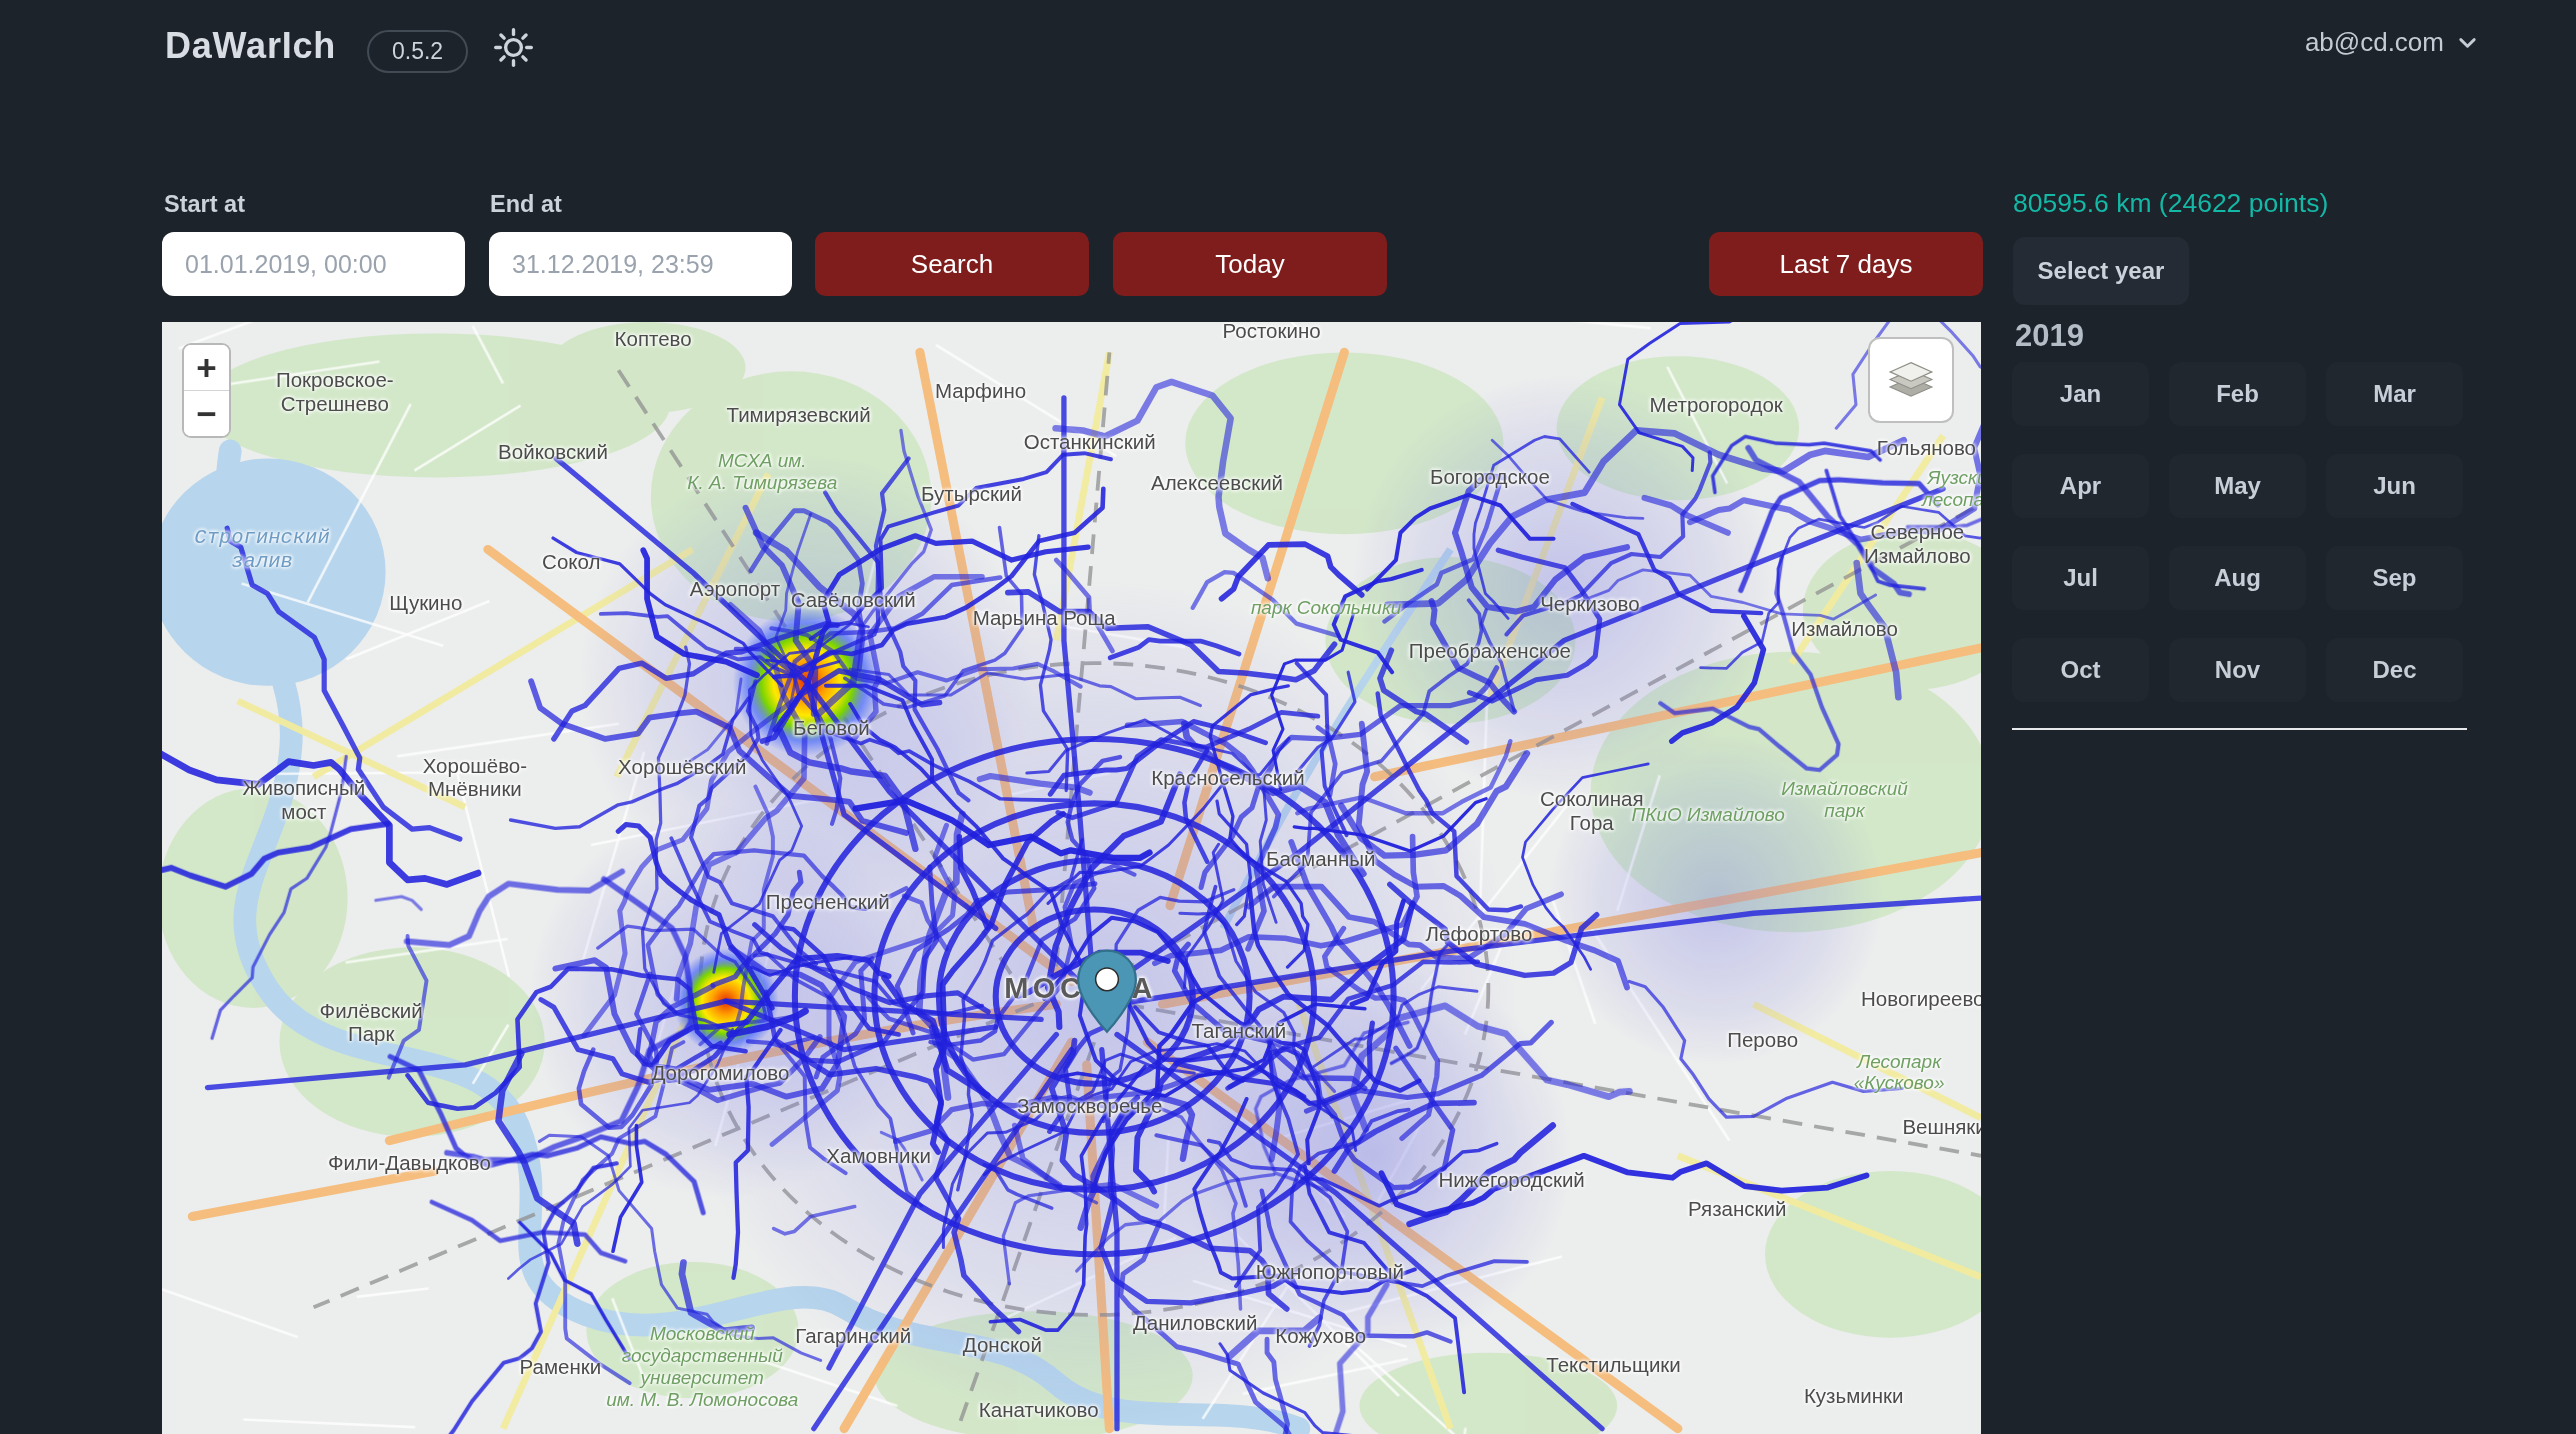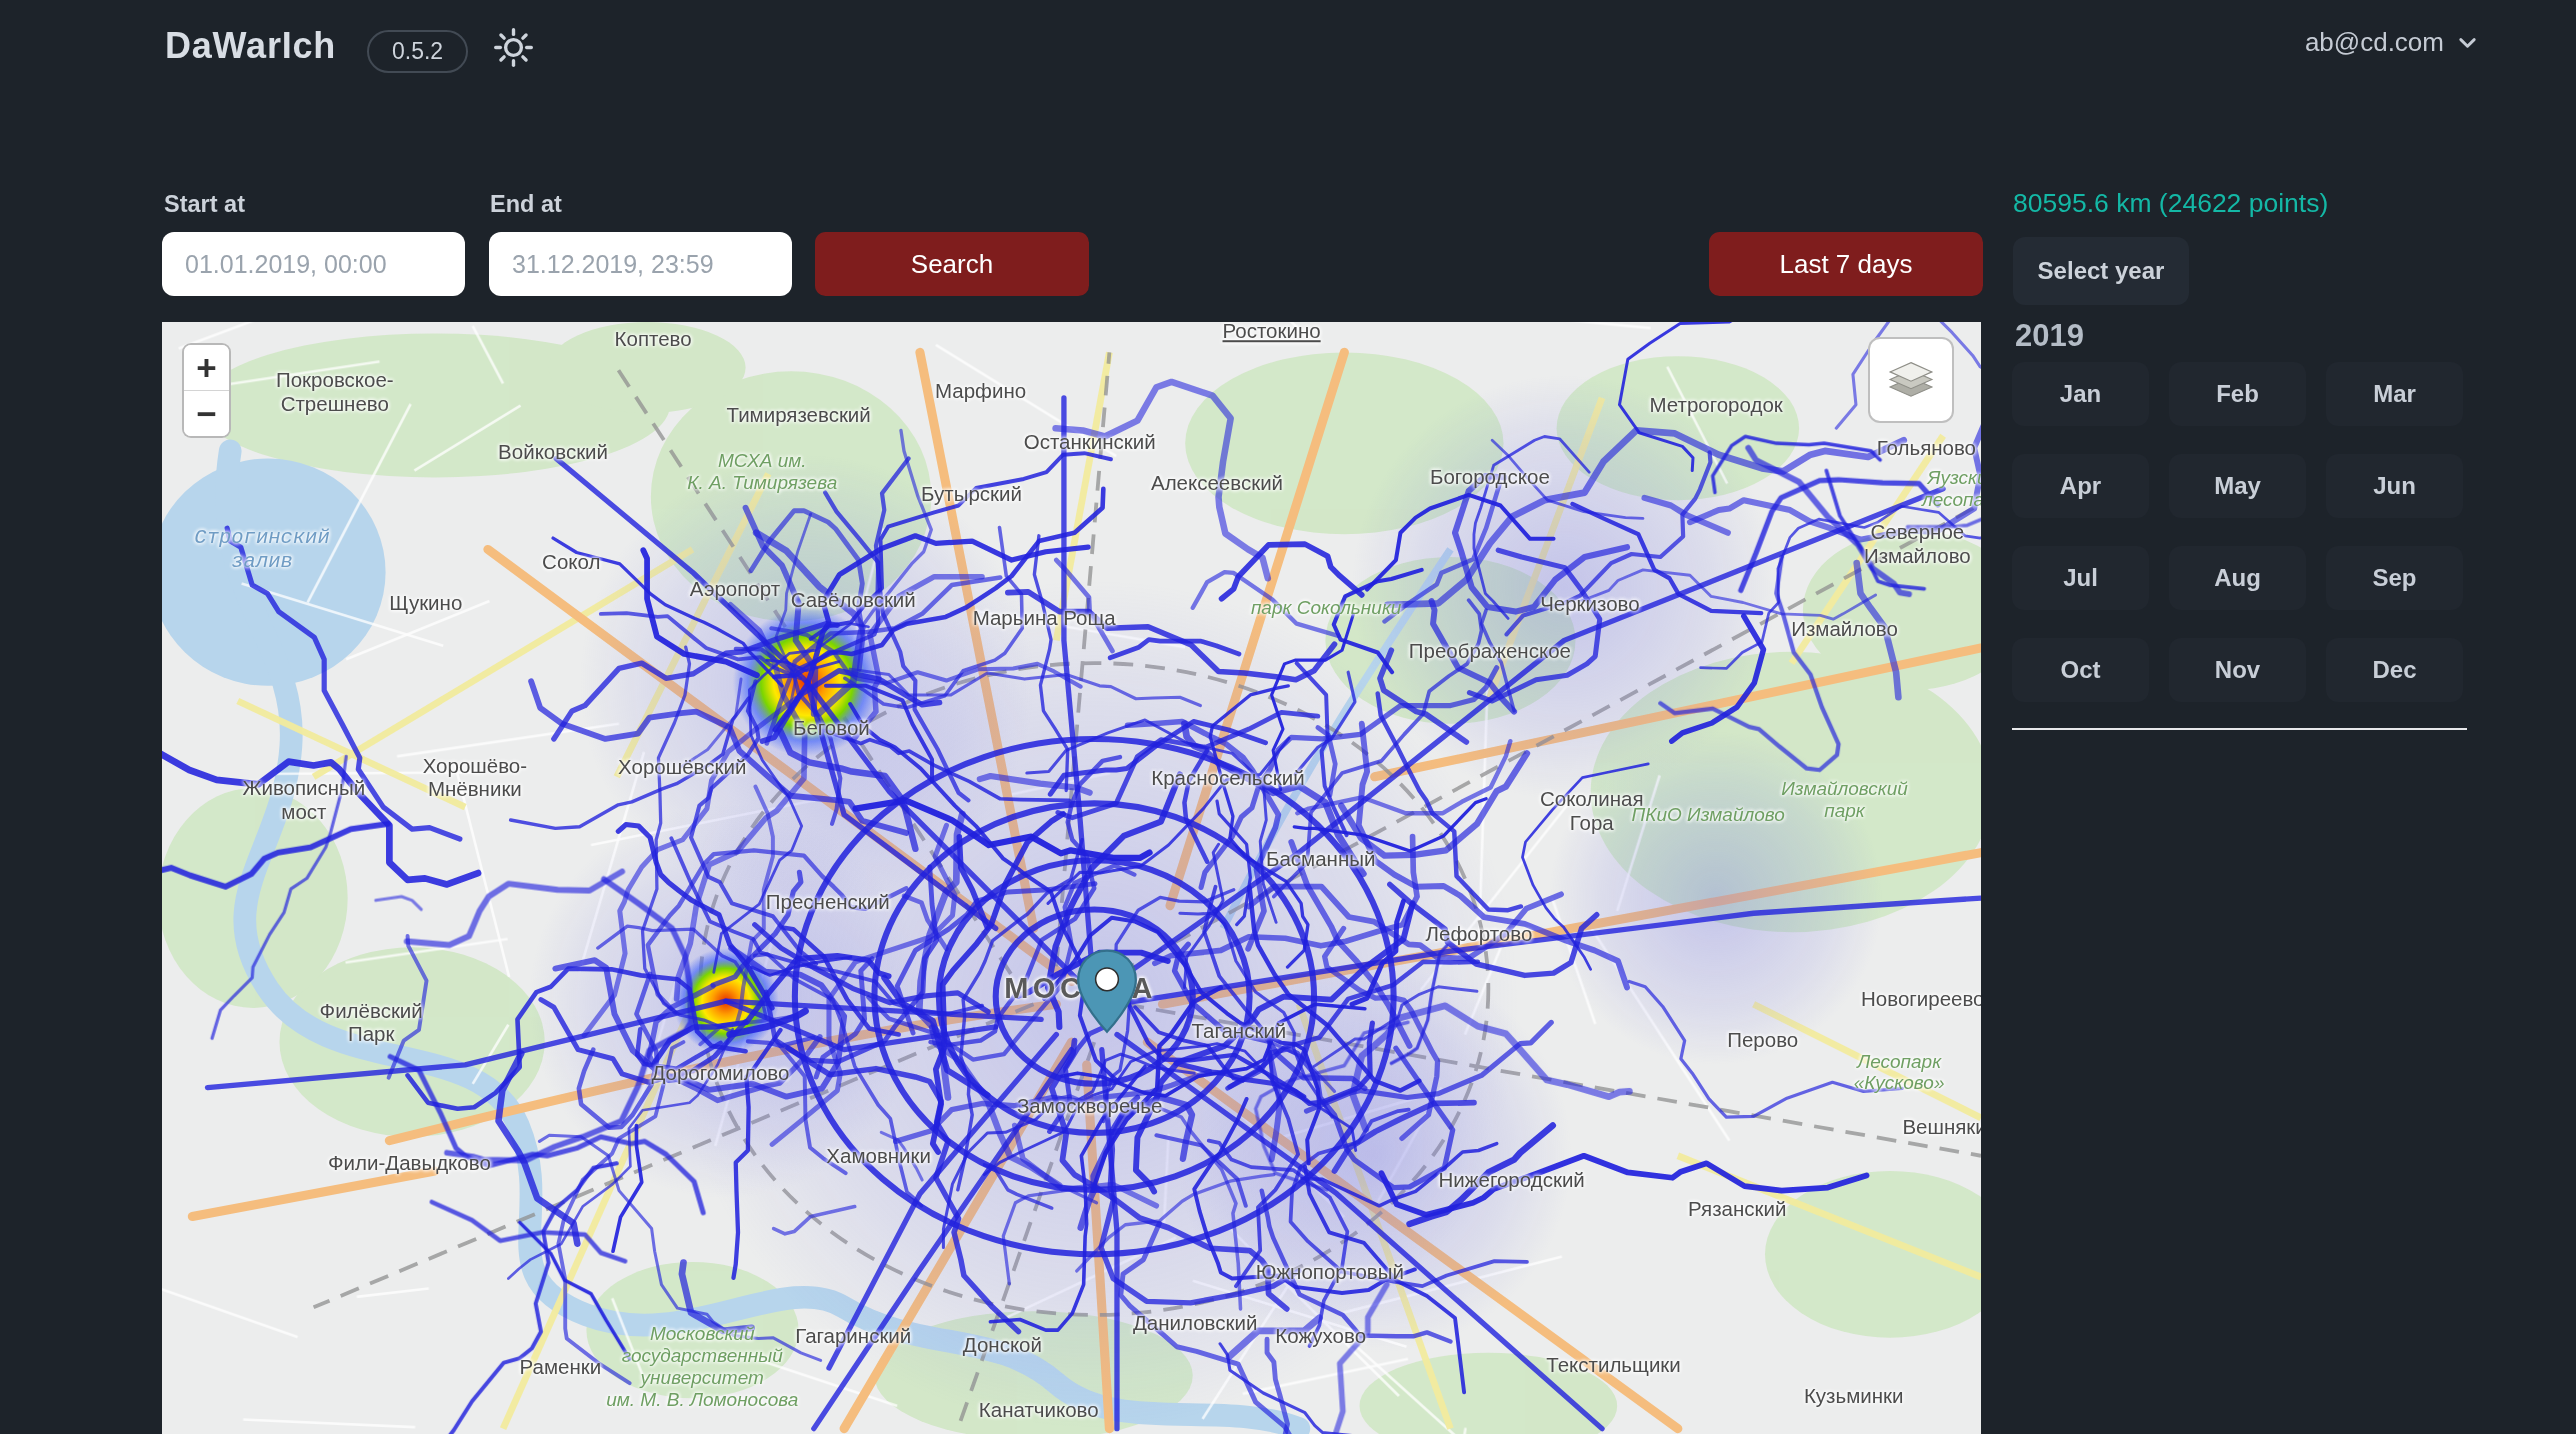--- a/index.html
+++ b/index.html
@@ -81,20 +81,21 @@
         <polyline points="5 9 12 16 19 9"></polyline>
       </svg>
     </div>
   </div>
 
   <div class="flabel" style="left:164px;top:191px;">Start at</div>
   <div class="flabel" style="left:490px;top:191px;">End at</div>
   <input class="finput" style="left: 162px;" value="01.01.2019, 00:00">
   <input class="finput" style="left: 489px;" value="31.12.2019, 23:59">
   <button class="pbtn" style="left:815px;">Search</button>
+  <button class="pbtn" style="left:1113px;">Today</button>
   <button class="pbtn" style="left:1709px;">Last 7 days</button>
 
   <div class="stats">80595.6 km (24622 points)</div>
   <button class="select-year">Select year</button>
   <div class="year-h">2019</div>
   <div class="months" id="months">
       <button class="month-btn">Jan</button>
       <button class="month-btn">Feb</button>
       <button class="month-btn">Mar</button>
       <button class="month-btn">Apr</button>
@@ -477,21 +478,21 @@
     <div id="map-labels">
         <div class="map-label" style="left: 27%; top: 1.5%;">Коптево</div>
         <div class="map-label" style="left: 9.5%; top: 6.3%;">Покровское-
 Стрешнево</div>
         <div class="map-label" style="left: 35%; top: 8.4%;">Тимирязевский</div>
         <div class="map-label park" style="left: 33%; top: 13.5%;">МСХА им.
 К. А. Тимирязева</div>
         <div class="map-label" style="left: 45%; top: 6.2%;">Марфино</div>
         <div class="map-label" style="left: 51%; top: 10.8%;">Останкинский</div>
         <div class="map-label" style="left: 58%; top: 14.5%;">Алексеевский</div>
-        <div class="map-label" style="left: 61%; top: 0.8%; text-decoration: underline;">Ростокино</div>
+        <div class="map-label" style="left: 61%; top: 0.8%;">Ростокино</div>
         <div class="map-label" style="left: 73%; top: 13.9%;">Богородское</div>
         <div class="map-label" style="left: 85%; top: 7.5%; padding-left: 16px;">Метрогородок</div>
         <div class="map-label" style="left: 97%; top: 11.3%;">Гольяново</div>
         <div class="map-label" style="left: 44.5%; top: 15.5%;">Бутырский</div>
         <div class="map-label" style="left: 21.5%; top: 11.7%;">Войковский</div>
         <div class="map-label" style="left: 22.5%; top: 21.6%;">Сокол</div>
         <div class="map-label" style="left: 31.5%; top: 24%;">Аэропорт</div>
         <div class="map-label" style="left: 38%; top: 25%;">Савёловский</div>
         <div class="map-label" style="left: 48.5%; top: 26.6%;">Марьина Роща</div>
         <div class="map-label park" style="left: 64%; top: 25.7%;">парк Сокольники</div>

